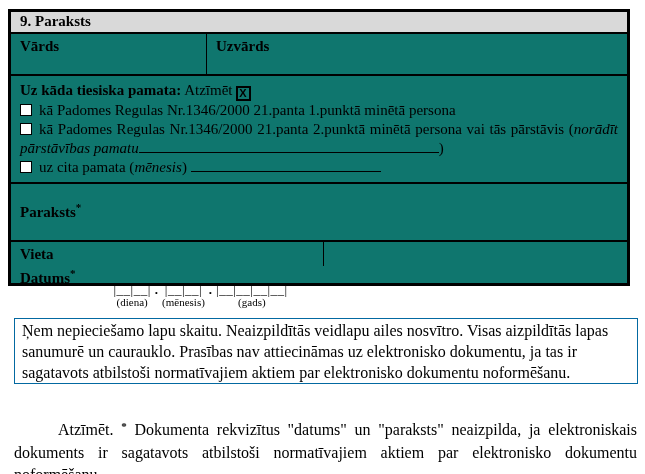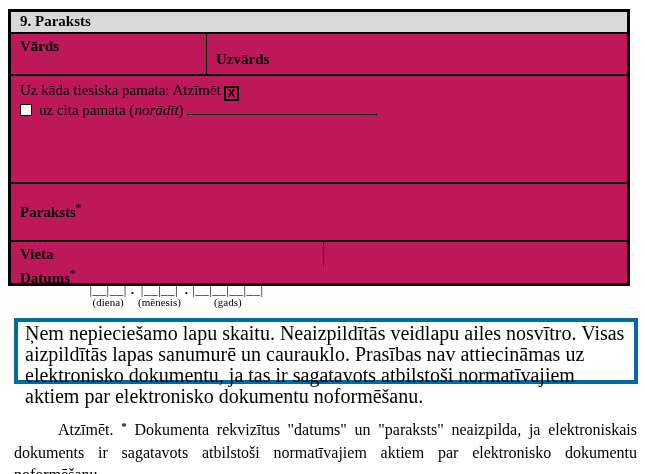--- a/index.html
+++ b/index.html
@@ -4,42 +4,42 @@
 <style>
   html,body{margin:0;padding:0;}
   body{
     width:645px;height:474px;position:relative;background:#ffffff;
     font-family:"Liberation Serif","DejaVu Serif",serif;color:#000;
     overflow:hidden;
   }
   
   .form-table{
     position:absolute;left:8px;top:9px;width:622px;
-    border:3px solid #000;box-sizing:border-box;background:#be185d;
+    border:3px solid #000;box-sizing:border-box;background:#0f766e;
   }
   .row{box-sizing:border-box;}
   .row-header{
     height:22px;background:#d9d9d9;border-bottom:2px solid #000;
     padding:1px 9px 0;font-weight:bold;font-size:15px;
   }
   .row-names{display:flex;height:42px;border-bottom:2px solid #000;}
   .cell-vards{width:196px;border-right:1px solid #000;padding:3px 9px;box-sizing:border-box;}
-  .cell-uzvards{flex:1;padding:16px 9px;box-sizing:border-box;}
+  .cell-uzvards{flex:1;padding:3px 9px;box-sizing:border-box;}
   .cell-label{font-weight:bold;font-size:15px;}
   .row-legal{
     height:108px;border-bottom:2px solid #000;
     padding:5px 9px 0;font-size:15px;line-height:19px;
   }
   .row-legal p{margin:0;}
-  .legal-prompt b{font-weight:normal;}
+  .legal-prompt b{font-weight:bold;}
   .opt2{text-align:justify;}
   .row-paraksts{height:58px;border-bottom:2px solid #000;padding:19px 9px;box-sizing:border-box;}
   .row-vieta{display:flex;height:41px;flex-direction:column;}
   .cell-vieta{width:313px;border-right:1px solid #000;padding:3px 9px;box-sizing:border-box;}
-  .cell-datums{flex:1;padding:3px 9px;box-sizing:border-box;display:flex;align-items:flex-start;}
+  .cell-datums{flex:1;padding:3px 9px;box-sizing:border-box;display:flex;align-items:flex-start;gap:24px;}
   .sup{font-size:11px;position:relative;top:-6px;font-weight:bold;}
   
   .cb{
     display:inline-block;width:10px;height:10px;border:1.5px solid #000;
     margin-right:7px;vertical-align:-1px;background:#fff;
   }
   .cbx{
     display:inline-block;width:11px;height:11px;border:2px solid #000;
     font-family:"Liberation Sans","DejaVu Sans",sans-serif;
     font-size:11px;line-height:11px;font-weight:bold;text-align:center;
@@ -51,22 +51,22 @@
   .fill-cita{width:190px;}
   
   .date-wrap{display:flex;align-items:flex-start;margin-left:14px;margin-top:14px;}
   .dgroup{display:inline-flex;flex-direction:column;align-items:center;}
   .bars{font-size:13px;white-space:pre;letter-spacing:0.5px;line-height:13px;}
   .dlabel{font-size:11px;line-height:11px;margin-top:1px;}
   .ddot{margin:0 4px;font-weight:bold;font-size:13px;line-height:13px;}
   
   .note-box{
     position:absolute;left:14px;top:318px;width:624px;height:66px;
-    border:4px solid #0369a1;box-sizing:border-box;padding:1px 7px;
-    font-size:20px;line-height:21px;
+    border:1px solid #0369a1;box-sizing:border-box;padding:1px 7px;
+    font-size:16px;line-height:21px;
   }
   
   .footnote{
     position:absolute;left:14px;top:403px;width:623px;
     font-size:16px;line-height:22px;text-align:justify;text-indent:44px;
   }
   .footnote .sup{top:-5px;}
   i{font-style:italic;}
 </style>
 </head>
@@ -83,21 +83,23 @@
       <span class="cell-label">Vārds</span>
     </div>
     <div class="cell-uzvards">
       <span class="cell-label">Uzvārds</span>
     </div>
   </div>
 
   <div class="row row-legal">
     <p class="legal-prompt"><b>Uz kāda tiesiska pamata:</b>
       <span>Atzīmēt</span><span class="cbx">X</span></p>
-    <p><span class="cb"></span><span>uz cita pamata (</span><i>norādīt</i><span>)</span>&nbsp;<span class="fill fill-cita"></span></p>
+    <p><span class="cb"></span><span>kā Padomes Regulas Nr.1346/2000 21.panta 1.punktā minētā persona</span></p>
+    <p class="opt2"><span class="cb"></span><span>kā Padomes Regulas Nr.1346/2000 21.panta 2.punktā minētā persona vai tās pārstāvis (</span><i>norādīt pārstāvības pamatu</i><span class="fill fill-pamatu"></span><span>)</span></p>
+    <p><span class="cb"></span><span>uz cita pamata (</span><i>mēnesis</i><span>)</span>&nbsp;<span class="fill fill-cita"></span></p>
   </div>
 
   <div class="row row-paraksts">
     <span class="cell-label">Paraksts</span><span class="sup">*</span>
   </div>
 
   <div class="row row-vieta">
     <div class="cell-vieta">
       <span class="cell-label">Vieta</span>
     </div>

